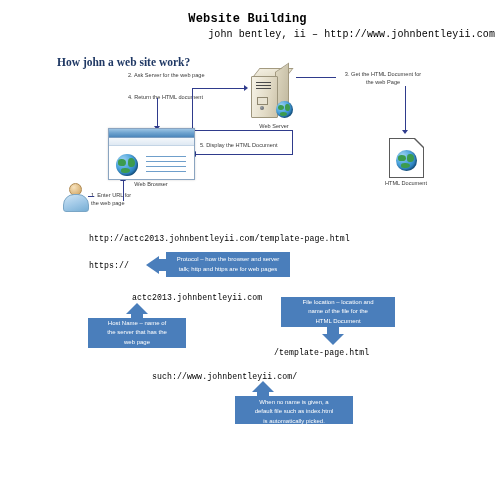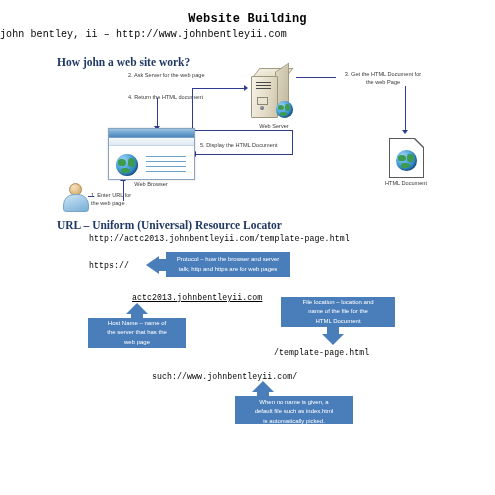--- a/index.html
+++ b/index.html
@@ -25,21 +25,21 @@
     font-family: "Liberation Mono", monospace;
     font-weight: bold;
     font-size: 12px;
     color: #000000;
     letter-spacing: 0.2px;
   }
   .title-sub {
     position: absolute;
     left: 0; top: 29px;
     width: 495px;
-    text-align: left;
+    text-align: right;
     font-family: "Liberation Mono", monospace;
     font-size: 10px;
     color: #000000;
     letter-spacing: 0.1px;
   }
 
   
   .section-heading {
     position: absolute;
     font-family: "Liberation Serif", serif;
@@ -303,36 +303,35 @@
       <div class="land" style="left:5px; top:13px; width:9px; height:5px;"></div>
     </div>
   </div>
   <div class="dlabel c" style="left:372px; top:179px; width:68px;">HTML Document</div>
 
   <div class="person">
     <div class="p-head"></div>
     <div class="p-body"></div>
   </div>
 
-  <div class="section-heading" id="heading-url">URL – Uniform (Universal) Resource Locator</div>
 
   <div class="url-line" style="left:89px; top:234px;">http://actc2013.johnbentleyii.com/template-page.html</div>
 
   <div class="url-line" style="left:89px; top:261px;">https://</div>
 
   <div class="ptr ptr-left" style="left:146px; top:256px;"></div>
   <div class="ptr-stem" style="left:158px; top:259px; width:10px; height:12px;"></div>
   <div class="callout" style="left:166px; top:252px; width:124px; height:25px;">
     <div>
       <span>Protocol – how the browser and server</span><br>
       <span>talk; http and https are for web pages</span>
     </div>
   </div>
 
-  <div class="url-line" style="left:132px; top:293px;text-decoration:underline;">actc2013.johnbentleyii.com</div>
+  <div class="url-line" style="left:132px; top:293px;">actc2013.johnbentleyii.com</div>
 
   <div class="ptr ptr-up" style="left:126px; top:303px;"></div>
   <div class="ptr-stem" style="left:131px; top:312px; width:12px; height:8px;"></div>
   <div class="callout" style="left:88px; top:318px; width:98px; height:30px;">
     <div>
       <span>Host Name – name of</span><br>
       <span>the server that has the</span><br>
       <span>web page</span>
     </div>
   </div>

